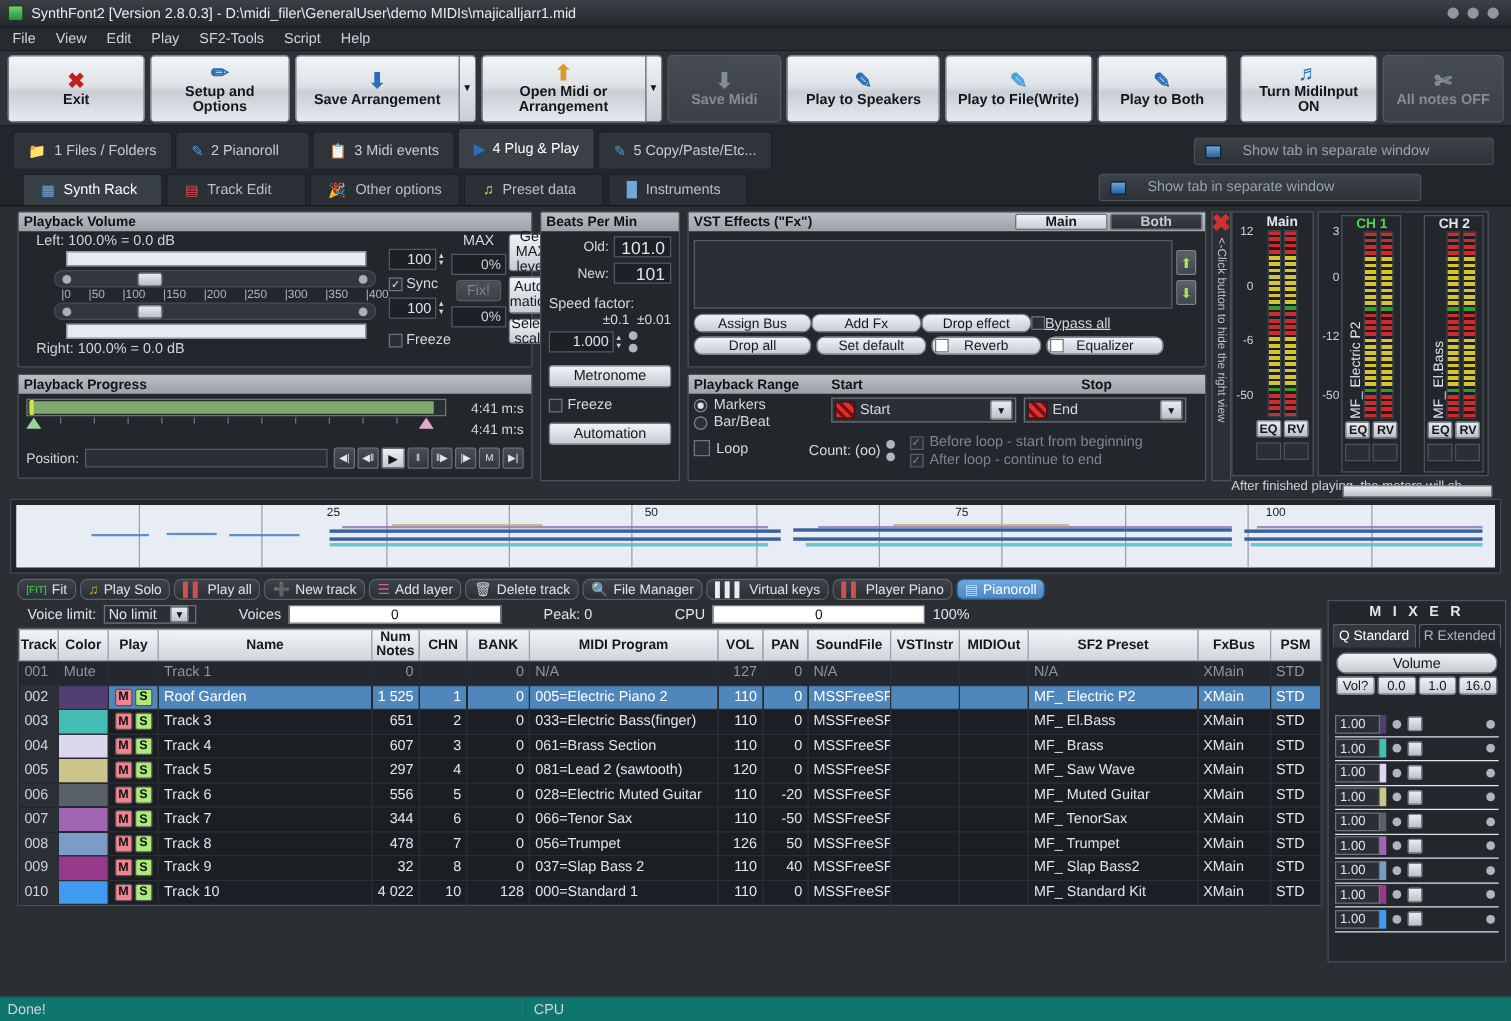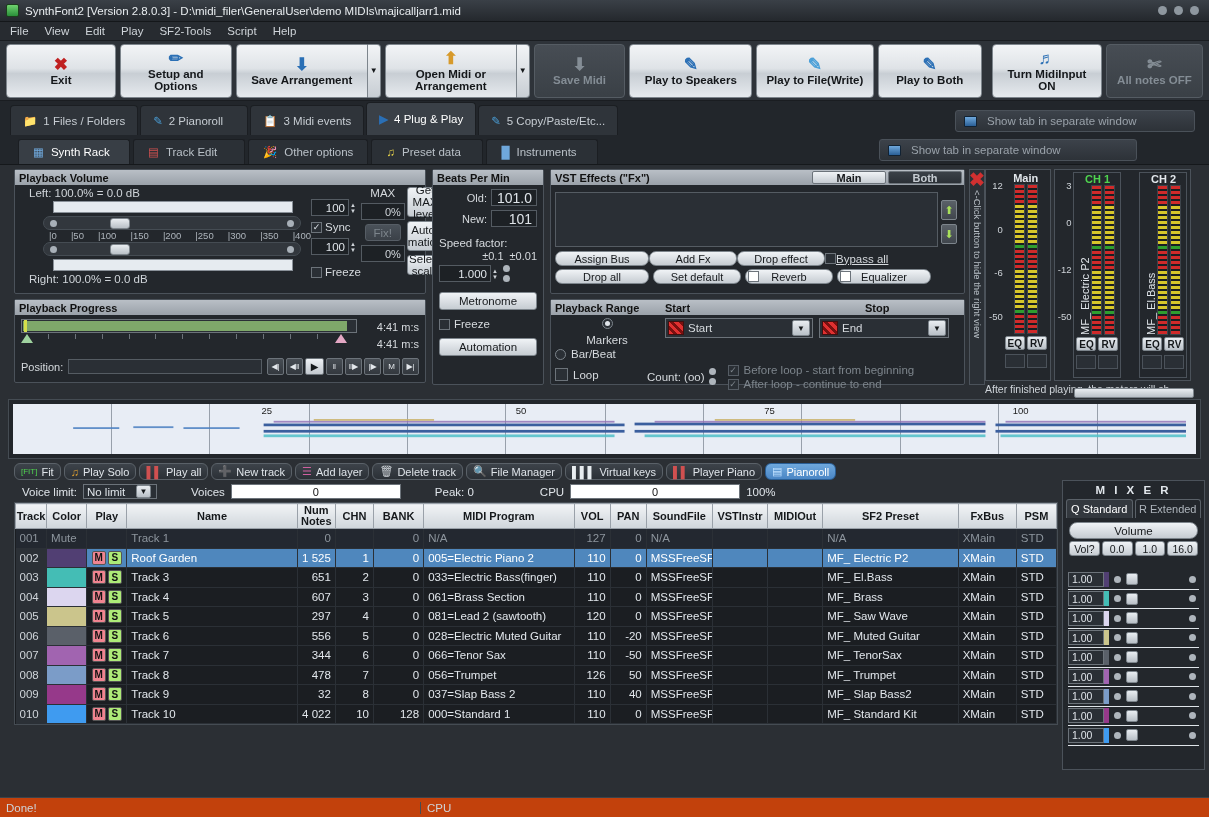--- a/index.html
+++ b/index.html
@@ -46,21 +46,21 @@
     color:#c6ccd2;font-size:11.5px;cursor:pointer;margin-right:2px;}
   .tab.active{background:#3a4047;color:#fff;height:33px;}
   .tabrow2{height:30px;background:#22262b;display:flex;align-items:flex-end;
     padding-left:18px;position:relative;border-bottom:1px solid #15181b;}
   .tab2{height:25px;min-width:112px;padding:0 14px;display:flex;align-items:center;gap:7px;
     background:#2b3036;border:1px solid #1b1e22;border-bottom:none;border-radius:3px 3px 0 0;
     color:#b9c0c7;font-size:11.5px;cursor:pointer;margin-right:3px;}
   .tab2.active{background:#383e45;color:#fff;}
   .sepwin{position:absolute;right:14px;bottom:3px;height:22px;width:240px;
     background:linear-gradient(#3c424a,#2d3238);border:1px solid #4a5159;border-radius:3px;
-    display:flex;align-items:center;gap:10px;padding-left:8px;color:#9aa2aa;font-size:11.5px;cursor:pointer;}
+    display:flex;align-items:center;gap:17px;padding-left:8px;color:#9aa2aa;font-size:11.5px;cursor:pointer;}
   .sepwin.w2{right:72px;width:258px;justify-content:flex-start;}
   .mini-ic{width:13px;height:11px;background:linear-gradient(#6fa8dc,#2a5f96);
     border:1px solid #123;border-radius:1px;flex:0 0 auto;}
   
   .panelrow{display:flex;gap:0;padding:4px 0 0 14px;height:230px;}
   .panel{background:#23272c;border:1px solid #4b525a;border-radius:2px;}
   .ptitle{height:15px;background:linear-gradient(#b9bfc6,#9aa1a9);color:#111;
     font-weight:bold;font-size:11px;padding-left:4px;display:flex;align-items:center;}
   .pbody{padding:4px 6px;}
   
@@ -230,21 +230,21 @@
     justify-content:center;cursor:pointer;}
   .mstrip{display:flex;align-items:center;height:19.5px;margin:0 5px;border-bottom:1px solid #dfe4e9;}
   .mval{width:36px;height:15px;background:#2a2f35;border:1px solid #6c737a;color:#dfe4e9;
     font-size:10.5px;display:flex;align-items:center;padding-left:3px;}
   .mcolor{width:5px;height:15px;}
   .mknob{width:7px;height:7px;border-radius:50%;background:#aeb5bc;margin-left:5px;}
   .msq{width:12px;height:12px;background:linear-gradient(#e9edf1,#b9c0c7);border:1px solid #7d858c;
     border-radius:2px;margin-left:5px;}
   .mknob2{width:7px;height:7px;border-radius:50%;background:#aeb5bc;margin-left:auto;margin-right:3px;}
   
-  .statusbar{position:absolute;left:0;bottom:0;width:1209px;height:20px;background:#c2410c;
+  .statusbar{position:absolute;left:0;bottom:0;width:1209px;height:20px;background:#0f766e;
     border-top:1px solid #3d434a;display:flex;align-items:center;font-size:11.5px;color:#cfd4d9;}
   .st1{padding-left:6px;width:420px;}
   .st2{border-left:1px solid #454c53;padding-left:6px;flex:1;}
   .notemsg{font-size:10.5px;color:#cfd4d9;margin-top:2px;white-space:nowrap;}
 </style>
 </head>
 <body>
 
 <div class="titlebar">
   <div class="tb-logo"></div>
@@ -564,21 +564,21 @@
     </div>
 
     <div class="panel" id="range-panel">
       <div class="rng-hdr">
         <span style="width:114px;padding-left:4px">Playback Range</span>
         <span style="width:200px">Start</span>
         <span>Stop</span>
       </div>
       <div style="display:flex;padding:3px 4px 0 4px;gap:6px;">
         <div style="width:104px;">
-          <div style="display:flex;align-items:center;gap:5px;flex-direction:column;">
+          <div style="display:flex;align-items:center;gap:5px;">
             <span class="radio on"></span>
             <span style="font-size:11.5px">Markers</span>
           </div>
           <div style="display:flex;align-items:center;gap:5px;margin-top:2px;">
             <span class="radio"></span>
             <span style="font-size:11.5px">Bar/Beat</span>
           </div>
         </div>
         <div class="combo" style="width:148px">
           <span class="swatch"></span>

